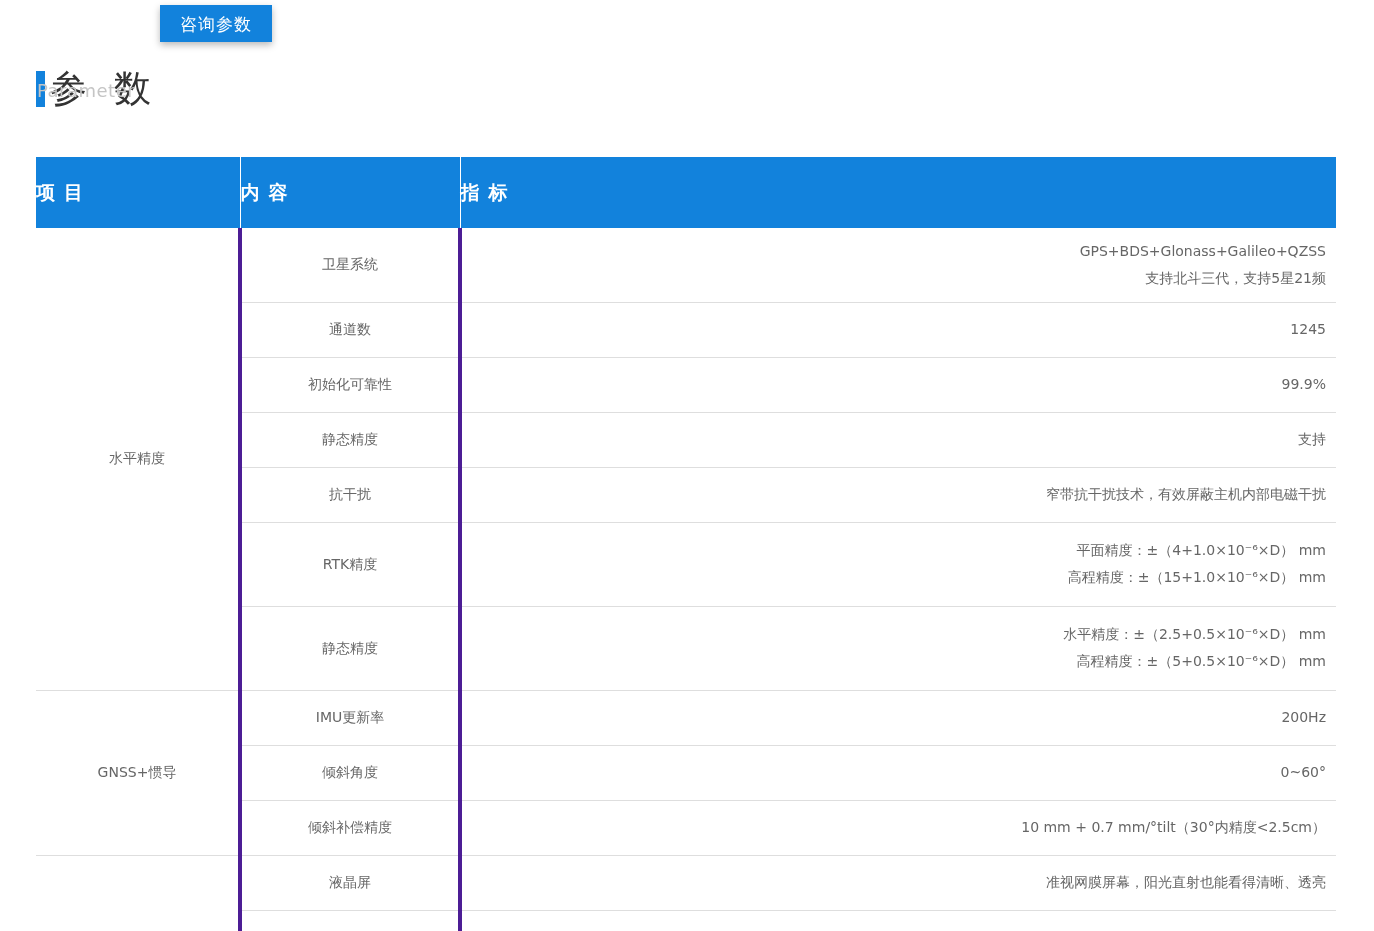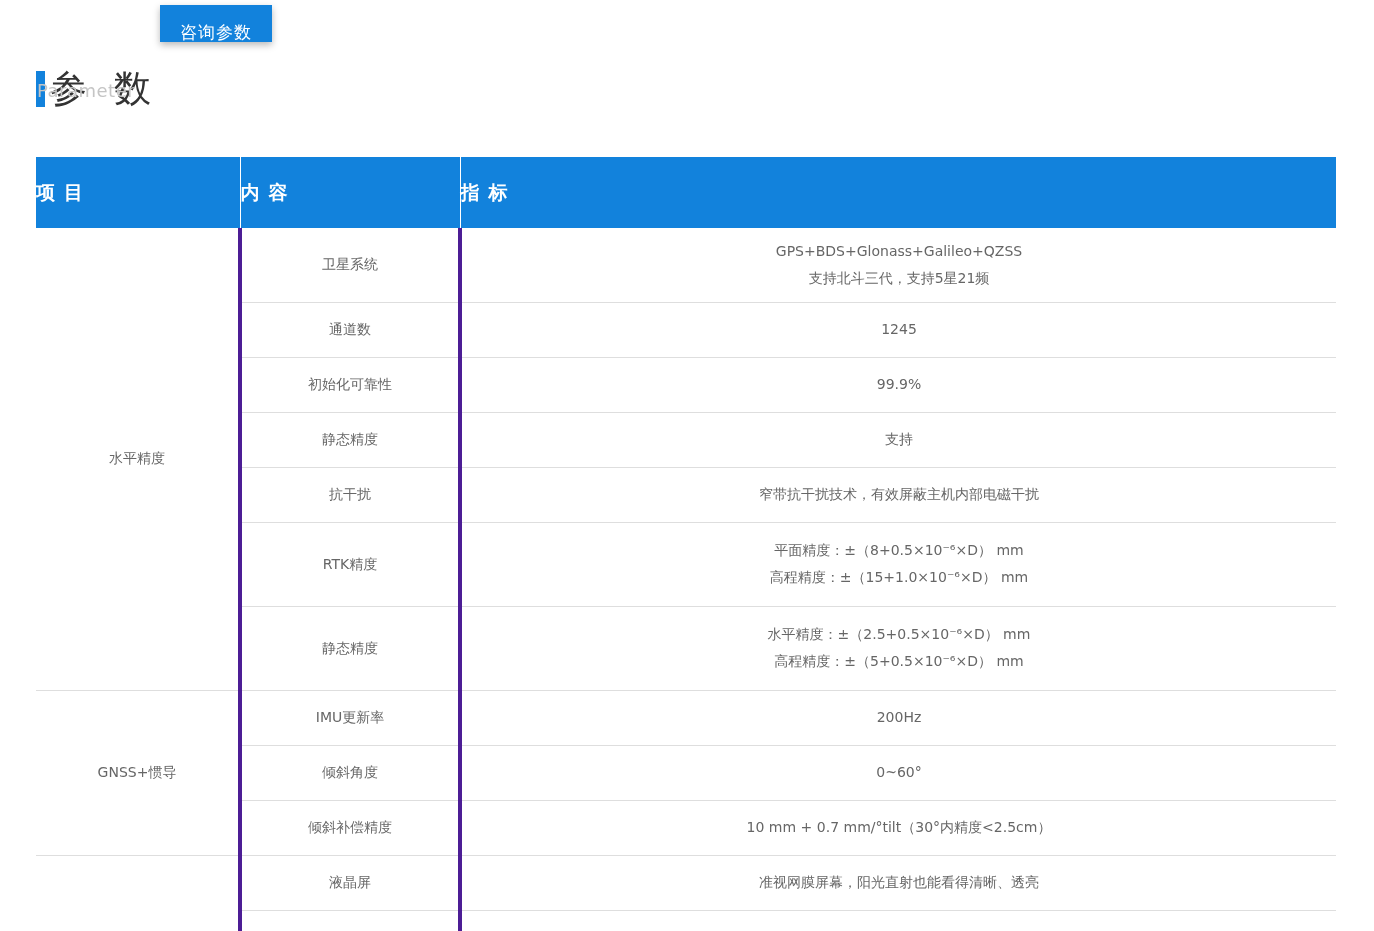--- a/index.html
+++ b/index.html
@@ -3,21 +3,21 @@
 <meta charset="utf-8">
 <style>
   * { margin: 0; padding: 0; box-sizing: border-box; }
   html, body { width: 1374px; height: 931px; overflow: hidden; background: #ffffff; }
   body { font-family: "DejaVu Sans", "Liberation Sans", sans-serif; }
   .page { position: relative; width: 1374px; height: 931px; background: #fff; overflow: hidden; }
 
   
   .consult-btn {
     position: absolute; left: 160px; top: 5px; height: 37px;
-    padding: 16px 20px; border: none; cursor: pointer;
+    padding: 8px 20px; border: none; cursor: pointer;
     background: var(--accent, #1282dc); color: #fff; font-size: 17px;
     font-family: inherit; letter-spacing: 1px;
     box-shadow: 0 3px 7px rgba(0,0,0,0.28);
     z-index: 2;
   }
   .title-row {
     position: absolute; left: 36px; top: 26px;
     display: flex; align-items: center; margin-top: 44px;
   }
   .title-bar {
@@ -46,21 +46,21 @@
   .spec-table th + th { border-left: 1px solid #ffffff; margin-left: 24px; }
   .spec-table td {
     border-bottom: 1px solid #dedede;
     color: #666; font-size: 14px; text-align: center; vertical-align: middle;
     padding: 0 10px; line-height: 27px;
   }
   .spec-table td.group-cell, .spec-table td.label-cell { border-right: 4px solid #4c1d95; }
   tr.r1 td { height: 55px; }
   tr.r2 td { height: 74px; }
   tr.r2s td { height: 84px; }
-  .value-cell div { line-height: 27px; }
+  .value-cell div { line-height: 27px; text-align: right; }
 </style>
 </head>
 <body>
 
 <div class="page">
   <button class="consult-btn">咨询参数</button>
 
   <div class="title-row">
     <span class="title-bar"></span>
     <span class="title-text">参数</span>
@@ -110,21 +110,21 @@
         </tr>
         <tr class="r1">
           <td class="label-cell">抗干扰</td>
           <td class="value-cell">
             <div>窄带抗干扰技术，有效屏蔽主机内部电磁干扰</div>
           </td>
         </tr>
         <tr class="r2s">
           <td class="label-cell">RTK精度</td>
           <td class="value-cell">
-            <div>平面精度：±（8+0.5×10⁻⁶×D） mm</div>
+            <div>平面精度：±（4+1.0×10⁻⁶×D） mm</div>
             <div>高程精度：±（15+1.0×10⁻⁶×D） mm</div>
           </td>
         </tr>
         <tr class="r2s">
           <td class="label-cell">静态精度</td>
           <td class="value-cell">
             <div>水平精度：±（2.5+0.5×10⁻⁶×D） mm</div>
             <div>高程精度：±（5+0.5×10⁻⁶×D） mm</div>
           </td>
         </tr>

